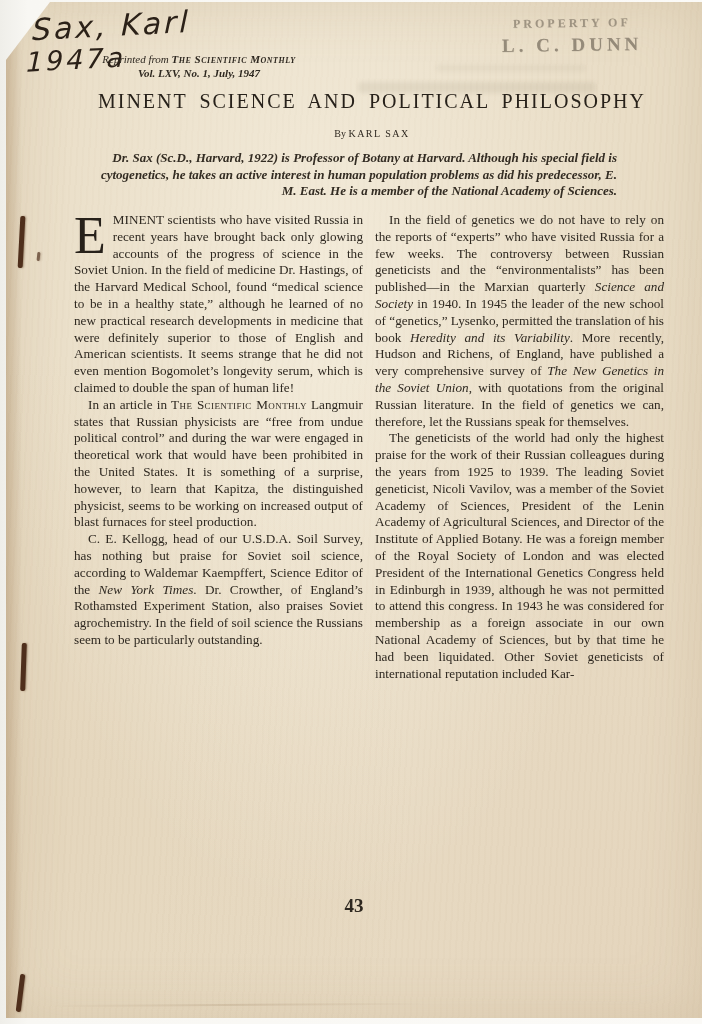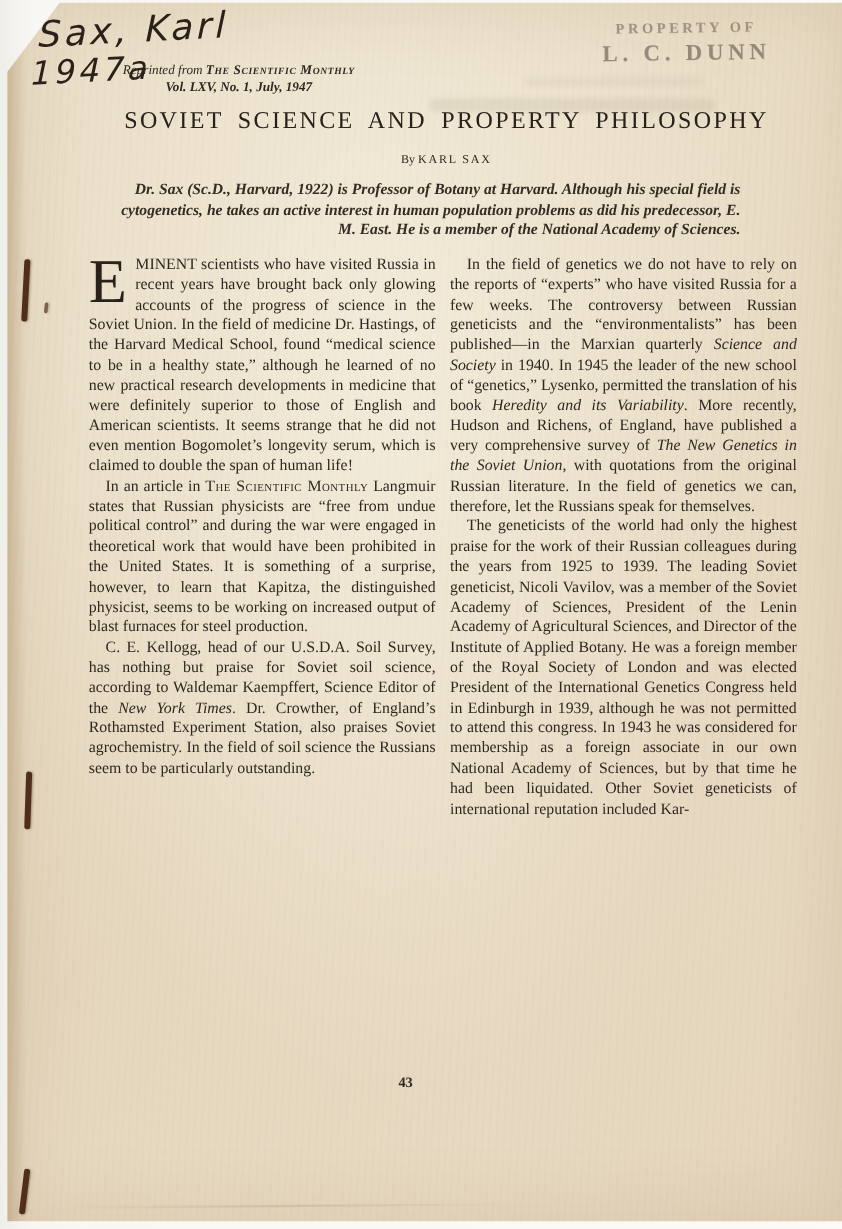--- a/index.html
+++ b/index.html
@@ -125,22 +125,22 @@
     float: left;
     font-size: 52px; line-height: 43px;
     padding: 2px 7px 0 0;
     color: #27211a;
   }
   .italic { font-style: italic; }
   .smallcaps { font-variant: small-caps; letter-spacing: 0.4px; }
 
   #page-number {
     position: absolute; left: 326px; top: 893px; width: 44px;
-    text-align: left;
-    font-size: 12px; font-weight: 700; color: #2e2820;
+    text-align: center;
+    font-size: 19px; font-weight: 700; color: #2e2820;
   }
 </style>
 </head>
 <body>
 
 <div id="scan-bed">
   <div id="page">
 
     <div id="handwriting-1" class="handwriting">Sax, Karl</div>
     <div id="handwriting-2" class="handwriting">1947a</div>
@@ -156,21 +156,21 @@
     <div id="staple-1" class="staple"></div>
     <div id="staple-1b" class="staple"></div>
     <div id="staple-2" class="staple"></div>
     <div id="staple-3" class="staple"></div>
 
     <div id="reprint-block">
       <div><span>Reprinted from </span><span class="journal">The Scientific Monthly</span></div>
       <div class="vol-line">Vol. LXV, No. 1, July, 1947</div>
     </div>
 
-    <div id="article-title">SOVIET SCIENCE AND PROPERTY PHILOSOPHY</div>
+    <div id="article-title">MINENT SCIENCE AND POLITICAL PHILOSOPHY</div>
 
     <div id="byline"><span>By </span><span class="author">KARL SAX</span></div>
 
     <div id="bio">Dr. Sax (Sc.D., Harvard, 1922) is Professor of Botany at Harvard. Although his special field is cytogenetics, he takes an active interest in human population problems as did his predecessor, E. M. East. He is a member of the National Academy of Sciences.</div>
 
     <div id="columns">
       <div class="column" id="left-column">
           <p class="body-para no-indent"><span class="dropcap">E</span><span>MINENT scientists who have visited Russia in recent years have brought back only glowing accounts of the progress of science in the Soviet Union. In the field of medicine Dr. Hastings, of the Harvard Medical School, found “medical science to be in a healthy state,” although he learned of no new practical research developments in medicine that were definitely superior to those of English and American scientists. It seems strange that he did not even mention Bogomolet’s longevity serum, which is claimed to double the span of human life!</span></p>
           <p class="body-para"><span>In an article in </span><span class="smallcaps">The Scientific Monthly</span><span> Langmuir states that Russian physicists are “free from undue political control” and during the war were engaged in theoretical work that would have been prohibited in the United States. It is something of a surprise, however, to learn that Kapitza, the distinguished physicist, seems to be working on increased output of blast furnaces for steel production.</span></p>
           <p class="body-para"><span>C. E. Kellogg, head of our U.S.D.A. Soil Survey, has nothing but praise for Soviet soil science, according to Waldemar Kaempffert, Science Editor of the </span><span class="italic">New York Times</span><span>. Dr. Crowther, of England’s Rothamsted Experiment Station, also praises Soviet agrochemistry. In the field of soil science the Russians seem to be particularly outstanding.</span></p>

